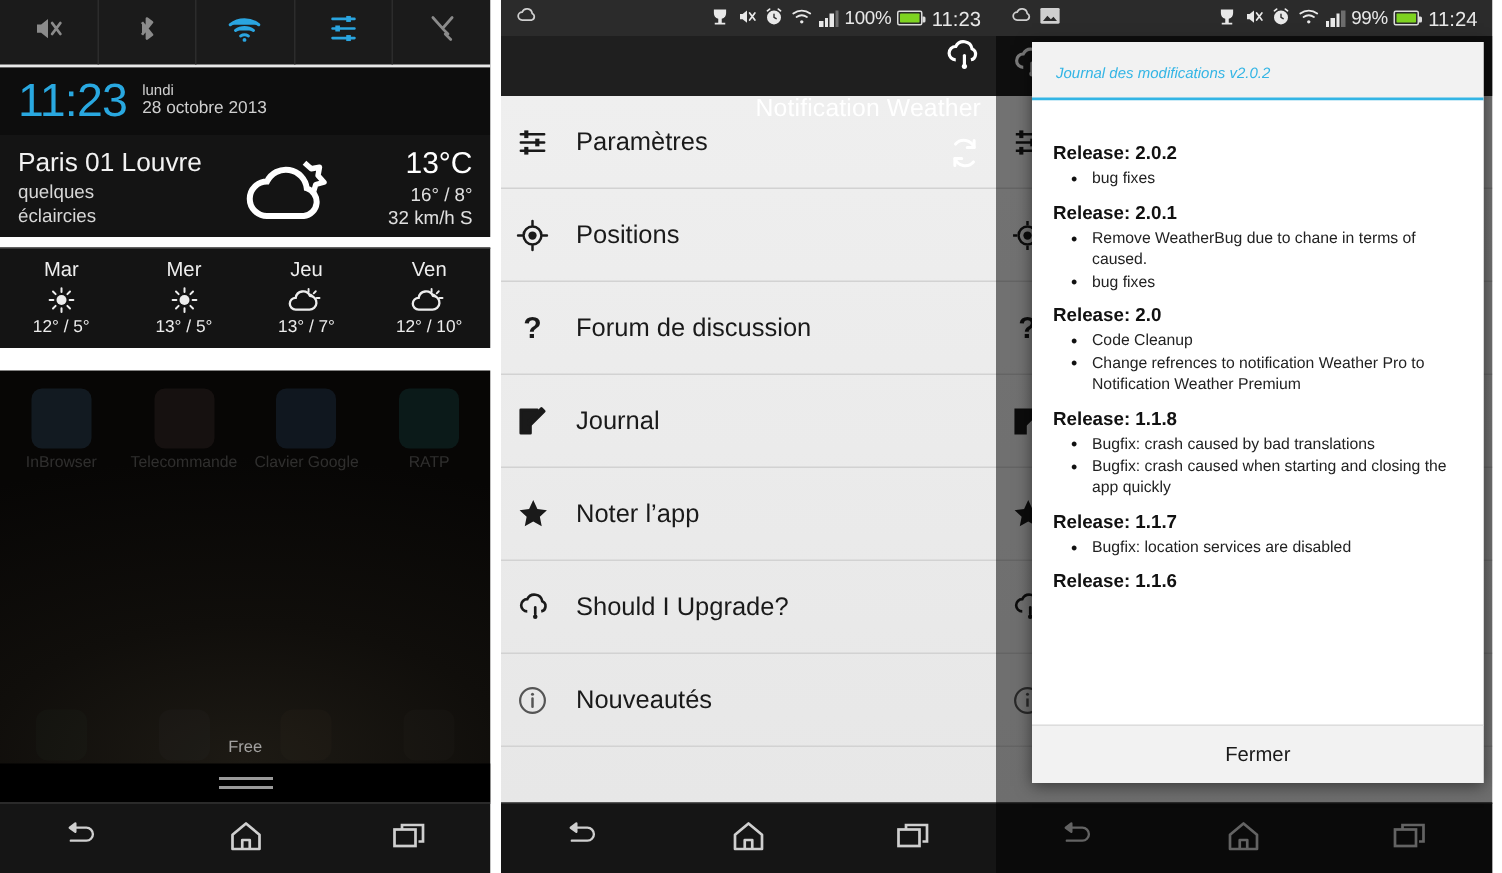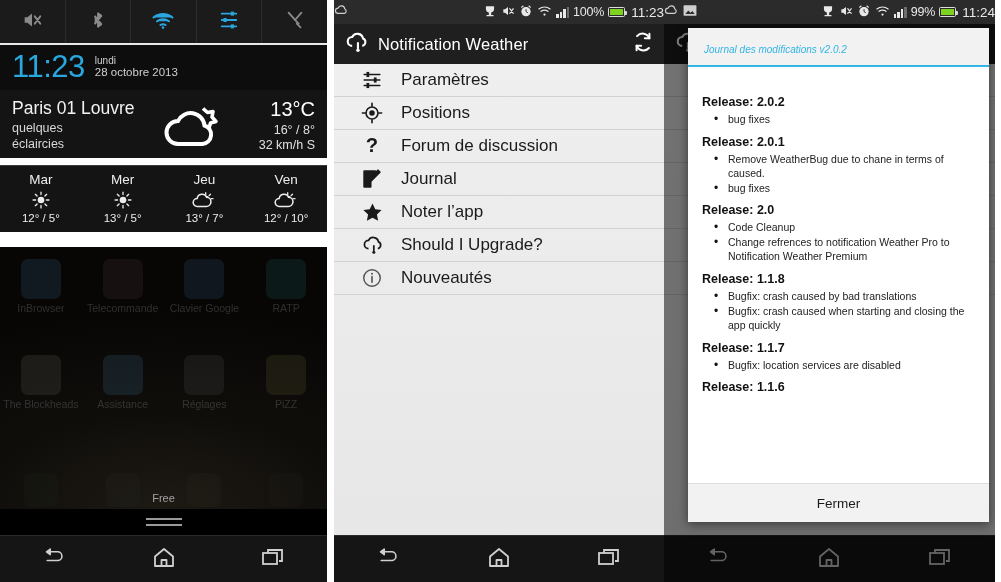--- a/index.html
+++ b/index.html
@@ -9,21 +9,21 @@
   .screens { display:flex; width:1001px; height:582px; background:#fff; }
   .phone { position:relative; overflow:hidden; height:582px; flex:0 0 auto; }
   .p1 { width:327px; }
   .gap { width:7px; background:#fff; flex:0 0 auto; }
   .p2 { width:330px; }
   .p3 { width:331px; }
 
   
   .statusbar {
     height:24px; background:#2b2b2b; display:flex; align-items:center;
-    padding:0 0; color:#e8e8e8; font-size:12.5px; position:relative; z-index:5;
+    padding:0 10px; color:#e8e8e8; font-size:12.5px; position:relative; z-index:5;
   }
   .sb-left { display:flex; align-items:center; gap:5px; }
   .sb-right { margin-left:auto; display:flex; align-items:center; gap:4px; }
   .sb-pct { font-size:12.5px; letter-spacing:-.2px; }
   .sb-time { font-size:13.5px; margin-left:2px; }
   .batt {
     width:17px; height:10px; border:1.5px solid #dcdcdc; border-radius:1.5px;
     position:relative; padding:1px; background:#2b2b2b;
   }
   .batt::after { content:""; position:absolute; right:-3px; top:2.5px; width:2px; height:4px; background:#dcdcdc; border-radius:0 1px 1px 0; }
@@ -83,25 +83,25 @@
   .drawer-handle i { display:block; width:36px; height:0; border-top:2px solid #9a9a9a; }
   .drawer-handle i+i { margin-top:0; }
   .dh-lines { display:flex; flex-direction:column; gap:4px; }
 
   
   .navbar { position:absolute; left:0; right:0; bottom:0; height:47px; background:#151515;
             display:flex; align-items:center; border-top:1px solid #2a2a2a; }
   .navbtn { flex:1; display:flex; align-items:center; justify-content:center; }
 
   
-  .appbar { height:40px; background:#1f1f1f; display:flex; align-items:center; padding:0 10px; gap:9px; }
+  .appbar { height:40px; background:#1f1f1f; display:flex; align-items:flex-end; padding:0 10px; gap:9px;flex-direction:column; }
   .appbar-title { color:#fff; font-size:16.5px; font-weight:400; flex:1; letter-spacing:.1px; }
 
   .menu { background:linear-gradient(#efefef, #e7e7e7); height:calc(582px - 24px - 40px - 47px); }
-  .mi { display:flex; align-items:center; gap:16px; height:33px; padding:0 25px;
+  .mi { display:flex; align-items:center; gap:16px; height:62px; padding:0 8px;
         border-bottom:1px solid #d2d2d2; }
   .mi-ico { width:26px; display:flex; align-items:center; justify-content:center; }
   .mi-lbl { font-size:17px; color:#1a1a1a; font-weight:300; }
 
   
   .scrim { position:absolute; inset:24px 0 0 0; background:rgba(0,0,0,.52); z-index:10; }
   .dialog { position:absolute; left:24px; right:6px; top:28px; bottom:60px; background:#fff;
             z-index:11; display:flex; flex-direction:column; box-shadow:0 2px 10px rgba(0,0,0,.5); }
   .dlg-title { padding:16px 16px 10px; font-size:10px; color:#33b5e5; font-weight:400;
                background:#f2f2f2; border-bottom:2px solid #33b5e5;font-style:italic; }
@@ -262,38 +262,20 @@
         <div class="app">
           <div class="app-ico" style="background:#27405c"></div>
           <div class="app-lbl">Clavier Google</div>
         </div>
         <div class="app">
           <div class="app-ico" style="background:#16494a"></div>
           <div class="app-lbl">RATP</div>
         </div>
       </div>
 
-      <div class="app-row" style="top:108px">
-        <div class="app">
-          <div class="app-ico" style="background:#4a4a42"></div>
-          <div class="app-lbl">The Blockheads</div>
-        </div>
-        <div class="app">
-          <div class="app-ico" style="background:#2f4f63"></div>
-          <div class="app-lbl">Assistance</div>
-        </div>
-        <div class="app">
-          <div class="app-ico" style="background:#3d3d3d"></div>
-          <div class="app-lbl">Réglages</div>
-        </div>
-        <div class="app">
-          <div class="app-ico" style="background:#4a4428"></div>
-          <div class="app-lbl">PiZZ</div>
-        </div>
-      </div>
     </div>
 
     <div class="dock">
       <div class="app">
           <div class="app-ico" style="background:#2f4a38"></div>
         </div>
       <div class="app">
           <div class="app-ico" style="background:#3a3a44"></div>
         </div>
       <div class="app">

